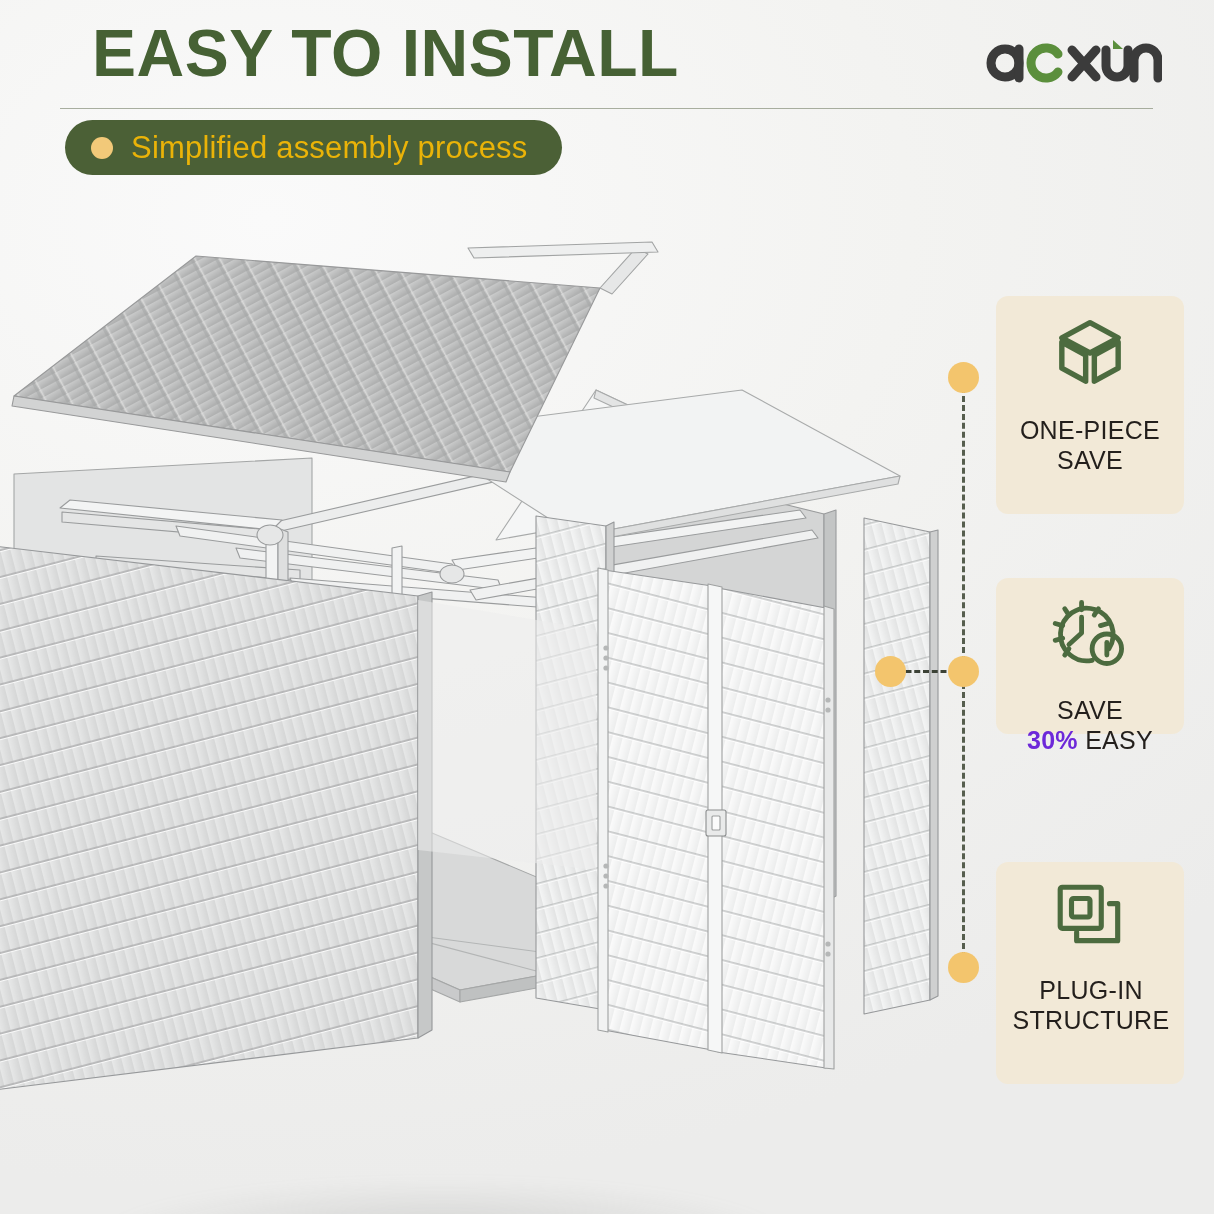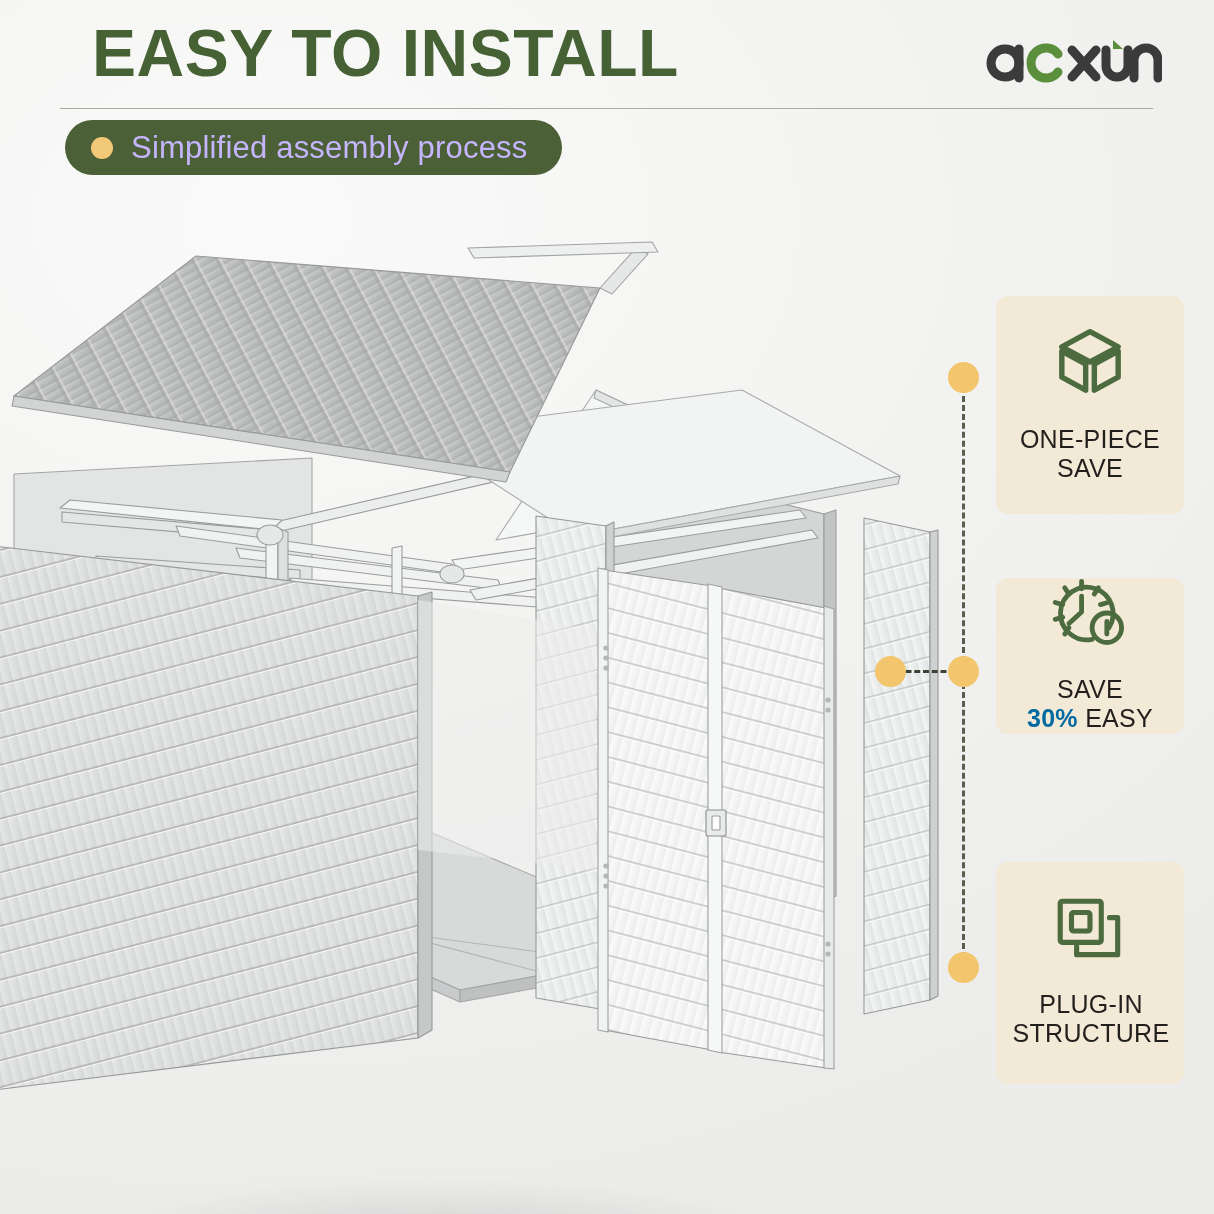--- a/index.html
+++ b/index.html
@@ -31,45 +31,45 @@
     background:#4b6036;
     display:flex;align-items:center;
     padding:0 34px 0 26px;
     box-sizing:border-box;
   }
   .badge-dot{
     width:22px;height:22px;border-radius:50%;
     background:#f2c979;flex:0 0 auto;margin-right:18px;
   }
   .badge-text{
-    font-size:31px;color:#c4b5fd;white-space:nowrap;
+    font-size:31px;color:#eab308;white-space:nowrap;
     letter-spacing:.2px;
   }
 
   
   .logo{
     position:absolute;right:52px;top:30px;
     width:180px;height:58px;
   }
 
   
   .card{
     position:absolute;left:996px;width:188px;
     background:#f2e9d7;border-radius:12px;
     display:flex;flex-direction:column;
-    align-items:center;justify-content:center;
+    align-items:center;justify-content:flex-start;
     box-sizing:border-box;
     padding:18px 8px 22px;
   }
   .card-icon{margin-bottom:20px;display:block;}
   .card-label{
     text-align:center;font-size:25px;line-height:1.18;
     color:#231f1c;letter-spacing:.3px;
   }
-  .card-label .hl{color:#0369a1;font-weight:bold;}
+  .card-label .hl{color:#6d28d9;font-weight:bold;}
   #card1{top:296px;height:218px;}
   #card2{top:578px;height:156px;}
   #card3{top:862px;height:222px;padding-left:10px;}
 
   
   .vline{
     position:absolute;left:962px;top:378px;width:0;height:589px;
     border-left:3px dashed #565e4e;
   }
   .hline{

